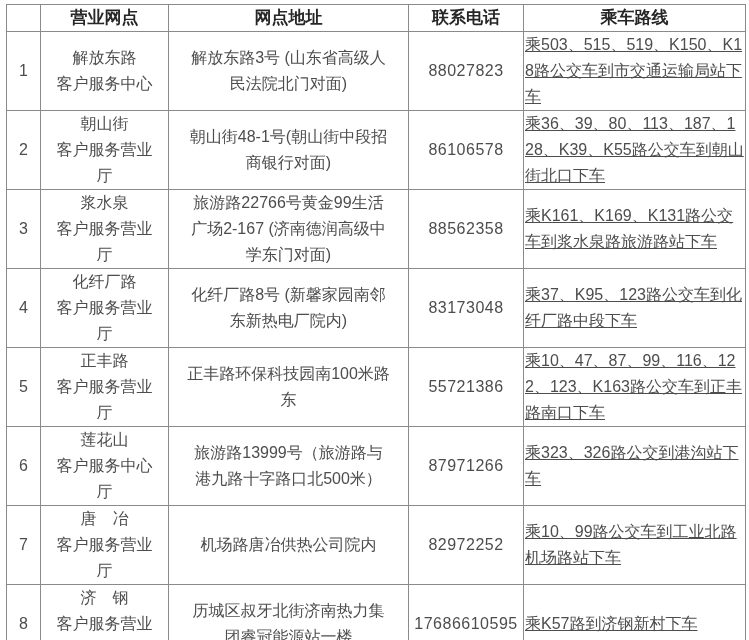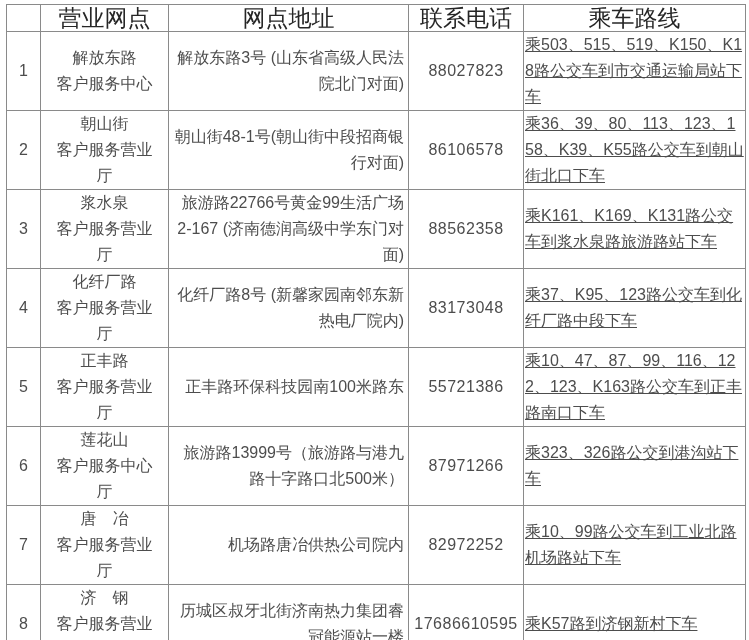--- a/index.html
+++ b/index.html
@@ -27,38 +27,38 @@
     border: 1px solid #8a8a8a;
     font-size: 16px;
     line-height: 26px;
     color: #4d4d4d;
     vertical-align: middle;
     overflow: hidden;
     word-break: break-all;
   }
   table.net-table th {
     color: #262626;
-    font-weight: normal;
-    font-size: 23px;
+    font-weight: bold;
+    font-size: 17px;
     text-align: center;
     padding: 0 2px;
   }
   td.c-no {
     text-align: center;
     color: #595959;
   }
   td.c-name {
     text-align: center;
     white-space: pre-line;
     padding: 0 2px;
     font-family: Liberation Serif, serif;
   }
   td.c-addr {
-    text-align: right;
-    padding: 0 4px;
+    text-align: center;
+    padding: 0 18px;
   }
   td.c-phone {
     text-align: center;
     padding: 0;
     letter-spacing: 0.5px;
   }
   td.c-route {
     text-align: left;
     padding: 0 1px;
     text-decoration: underline;
@@ -94,21 +94,21 @@
         <td class="c-phone">88027823</td>
         <td class="c-route">乘503、515、519、K150、K18路公交车到市交通运输局站下车</td>
       </tr>
       <tr style="height:77px">
         <td class="c-no">2</td>
         <td class="c-name">朝山街
 客户服务营业
 厅</td>
         <td class="c-addr">朝山街48-1号(朝山街中段招商银行对面)</td>
         <td class="c-phone">86106578</td>
-        <td class="c-route">乘36、39、80、113、123、158、K39、K55路公交车到朝山街北口下车</td>
+        <td class="c-route">乘36、39、80、113、187、128、K39、K55路公交车到朝山街北口下车</td>
       </tr>
       <tr style="height:77px">
         <td class="c-no">3</td>
         <td class="c-name">浆水泉
 客户服务营业
 厅</td>
         <td class="c-addr">旅游路22766号黄金99生活广场2-167 (济南德润高级中学东门对面)</td>
         <td class="c-phone">88562358</td>
         <td class="c-route">乘K161、K169、K131路公交车到浆水泉路旅游路站下车</td>
       </tr>

